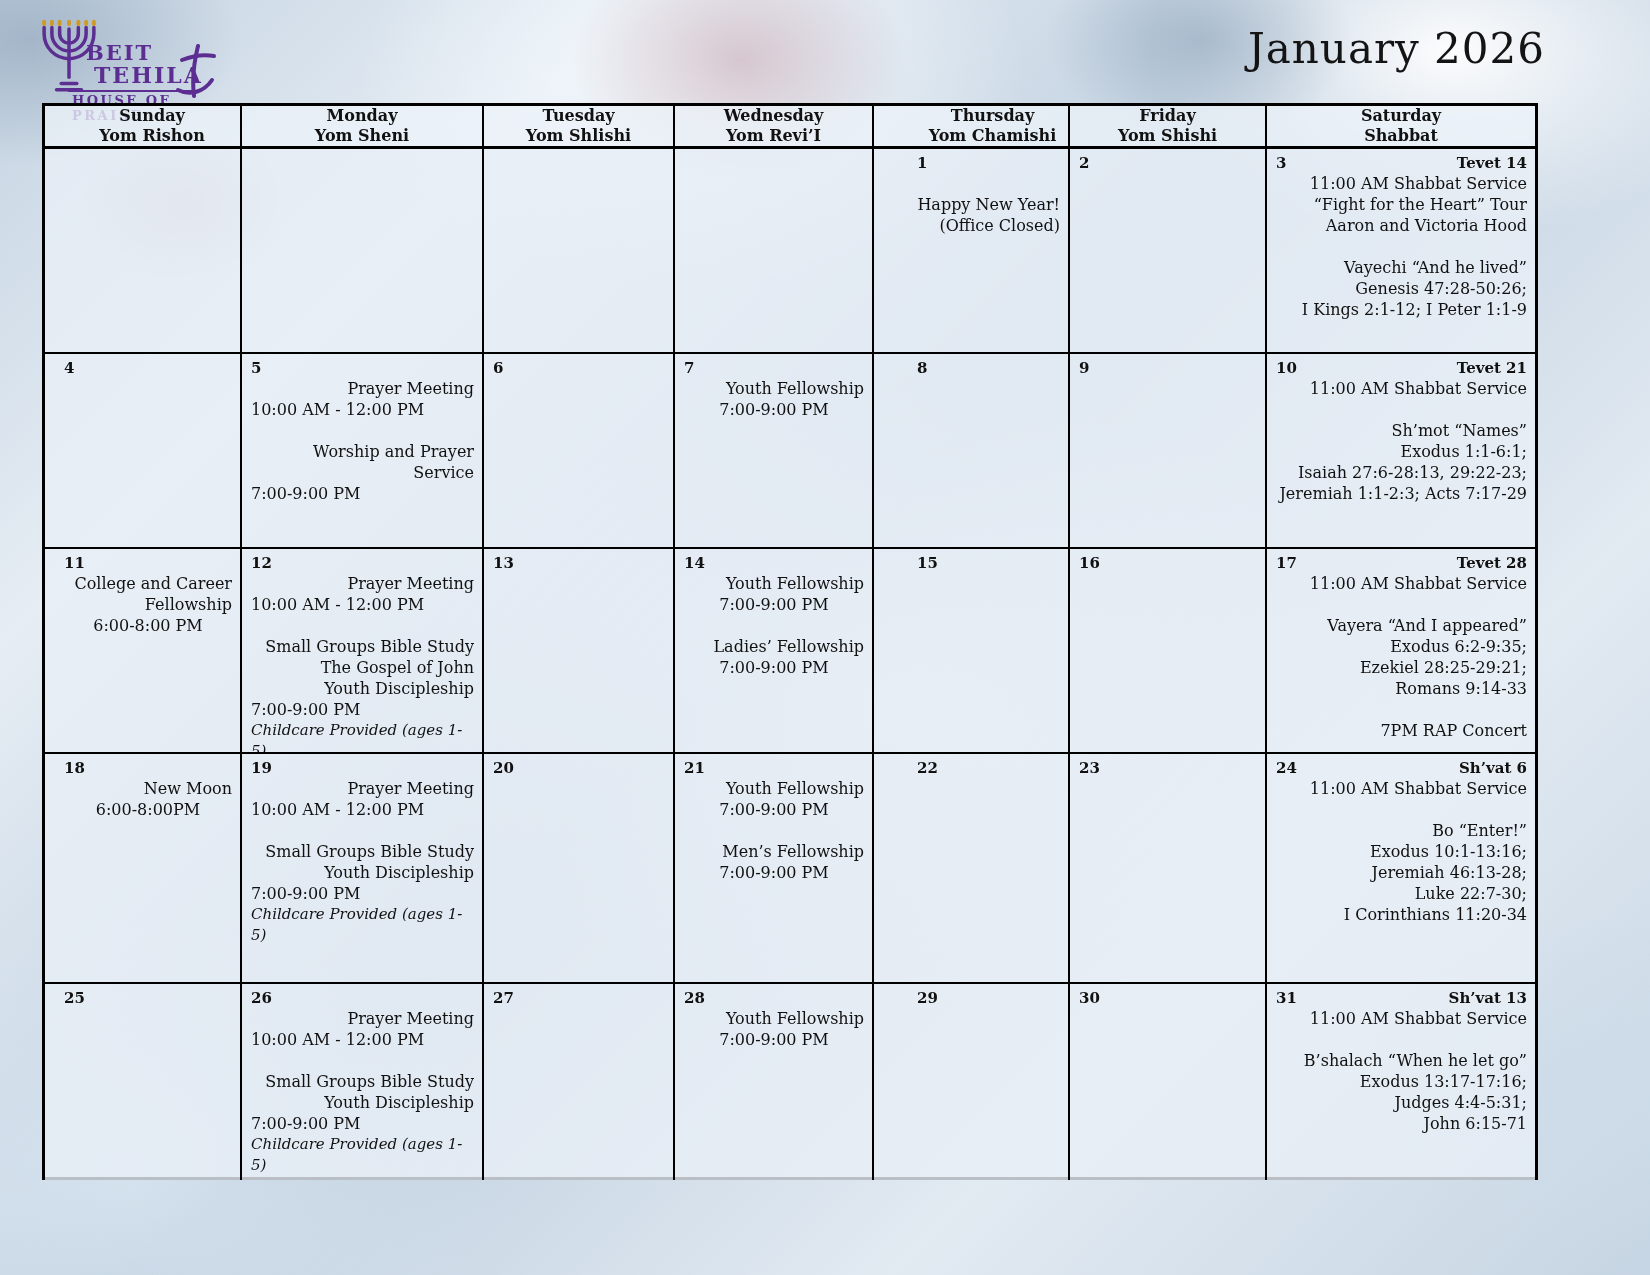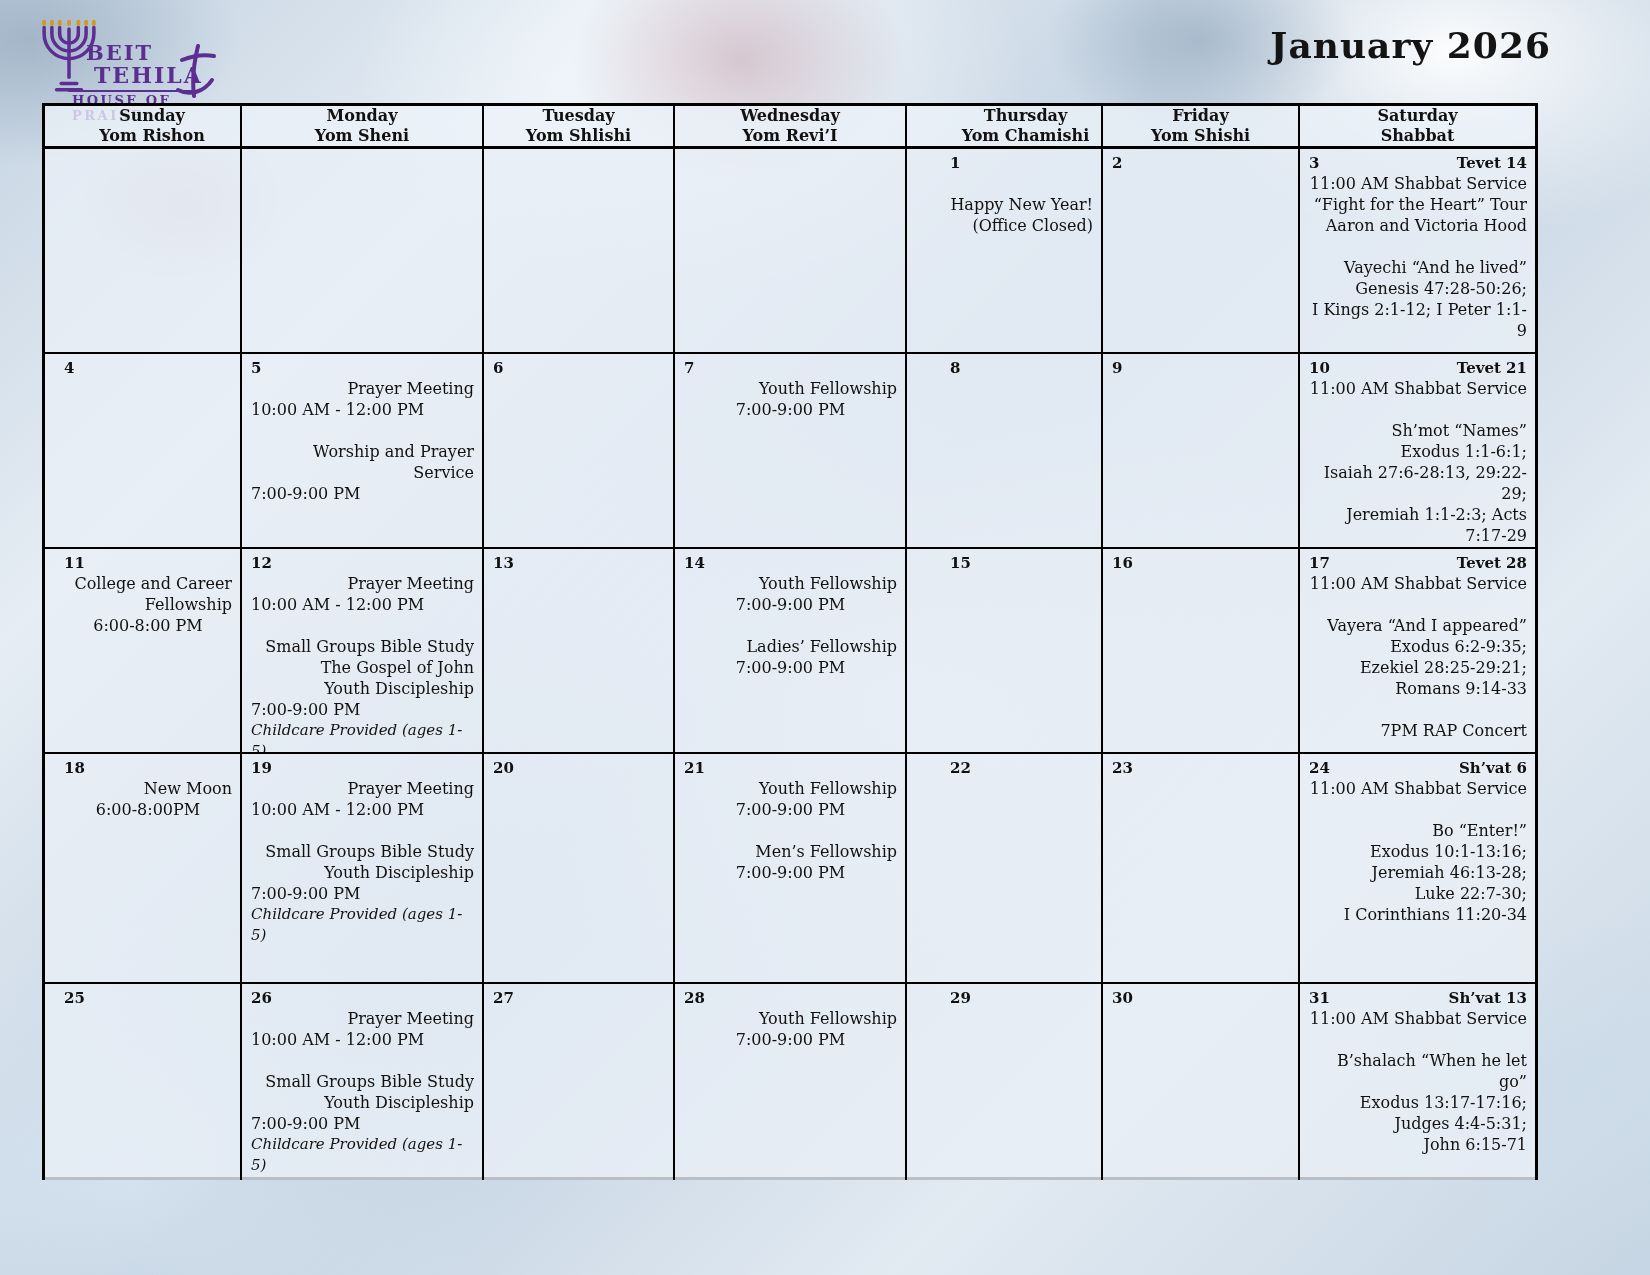--- a/index.html
+++ b/index.html
@@ -25,22 +25,22 @@
 
   .logo { position:absolute; left:22px; top:8px; width:210px; height:92px; }
   .logo .menorah { position:absolute; left:8px; top:4px; }
   .logo .word1 { position:absolute; left:64px; top:32px; font-size:21px; font-weight:bold; letter-spacing:2px; color:#5c2e91; }
   .logo .word2 { position:absolute; left:72px; top:54px; font-size:22px; font-weight:bold; letter-spacing:2px; color:#5c2e91; }
   .logo .rule  { position:absolute; left:46px; top:82px; width:130px; border-top:2px solid #5c2e91; }
   .logo .tagline { position:absolute; left:50px; top:85px; font-size:13px; font-weight:bold; letter-spacing:2.5px; color:#5c2e91; }
   .logo .cross { position:absolute; left:152px; top:36px; }
 
   .month-title {
-    position:absolute; right:99px; top:24px;
-    font-size:36px; font-weight:bold; color:#141414; letter-spacing:1px;
+    position:absolute; right:105px; top:24px;
+    font-size:42px; font-weight:normal; color:#141414; letter-spacing:1px;
   }
 
   
   .cal {
     position:absolute; left:42px; top:103px; width:1496px; height:1077px;
     border:3px solid #000; display:flex; flex-direction:column;
   }
   .hdr-row { display:flex; height:52px; }
   .hdr-cell {
     border-right:2px solid #000; border-bottom:3px solid #000;
@@ -55,21 +55,21 @@
     padding:4px 8px 4px 9px; overflow:hidden;
     font-size:16px; color:#111;
   }
   .c6 { border-right:none; flex:1; }
   .hc6 { border-right:none; flex:1; }
   .lastrow .cell { border-bottom:none; }
 
   .c0,.hc0 { width:197px;padding-left:19px; }
   .c1,.hc1 { width:242px; }
   .c2,.hc2 { width:191px; }
-  .c3,.hc3 { width:232px; }
+  .c3,.hc3 { width:199px; }
   .c4,.hc4 { width:196px;padding-left:43px; }
   .c5,.hc5 { width:197px; }
 
   .r0 { height:205px; }
   .r1 { height:195px; }
   .r2 { height:205px; }
   .r3 { height:230px; }
   .r4 { flex:1; }
 
   .cell-head { display:flex; justify-content:space-between; font-weight:bold; font-size:15px; line-height:20px; }
@@ -262,21 +262,21 @@
           <div class="cell c6">
             <div class="cell-head">
               <span>10</span>
               <span>Tevet 21</span>
             </div>
             <div class="cell-body left">
               <div class="line lb">11:00 AM Shabbat Service</div>
               <div class="lsp"></div>
               <div class="line lb">Sh’mot “Names”</div>
               <div class="line lb">Exodus 1:1-6:1;</div>
-              <div class="line lb">Isaiah 27:6-28:13, 29:22-29;</div>
+              <div class="line lb">Isaiah 27:6-28:13, 29:22-23;</div>
               <div class="line lb">Jeremiah 1:1-2:3; Acts 7:17-29</div>
             </div>
           </div>
         </div>
         <div class="week-row r2">
           <div class="cell c0">
             <div class="cell-head">
               <span>11</span>
             </div>
             <div class="cell-body center">

